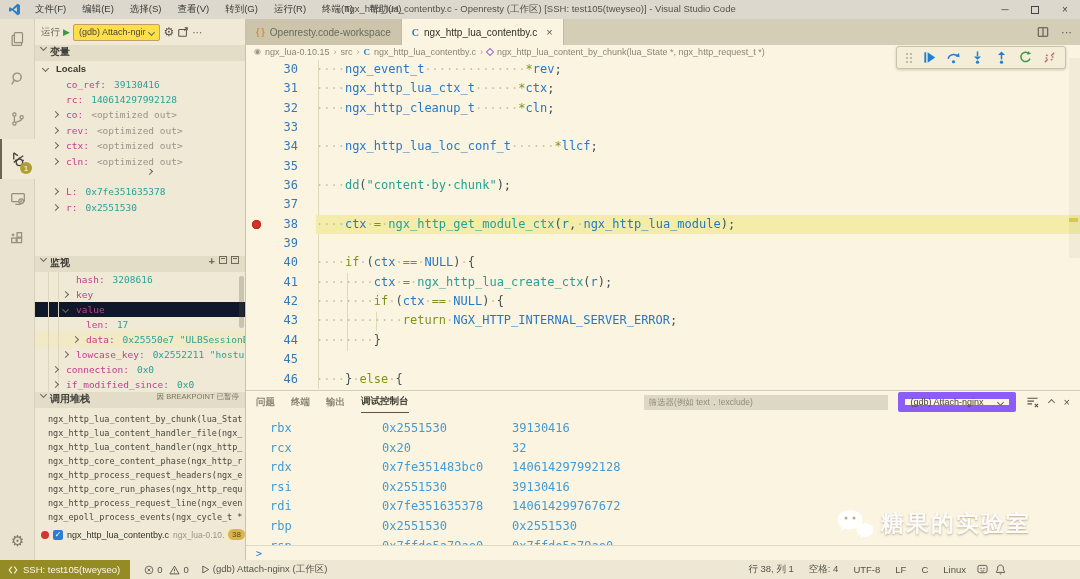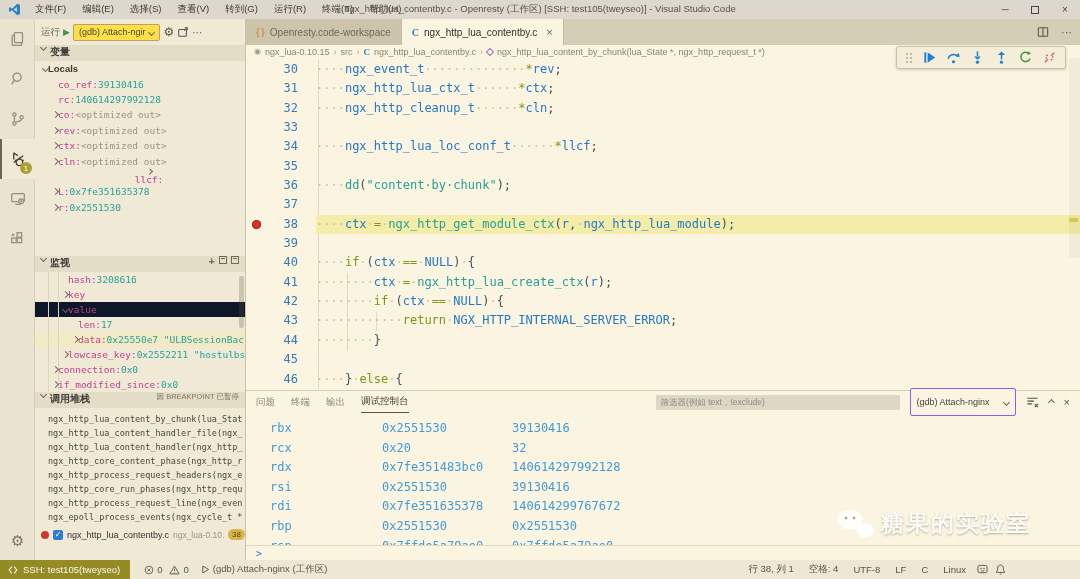--- a/index.html
+++ b/index.html
@@ -31,21 +31,21 @@
   .sec{overflow:hidden;display:flex;flex-direction:column;}
   .sec-head{height:16px;background:#E3DDC7;display:flex;align-items:flex-start;gap:4px;padding:0 6px;font-size:10px;font-weight:bold;color:#42403a;flex:none;}
   .sec-head .spacer{flex:1;}
   .sec-badge{font-weight:normal;font-size:7.5px;color:#7b775f;letter-spacing:0;}
   .ico-sq{width:8px;height:8px;border:1px solid #6e6a58;position:relative;}
   .ico-sq:after{content:"";position:absolute;left:1px;top:1px;right:1px;height:1px;background:#6e6a58;}
   .plus{font-size:11px;color:#6e6a58;line-height:1;}
   .tw{width:5px;height:5px;border-right:1px solid #6b6858;border-bottom:1px solid #6b6858;transform:rotate(-45deg);flex:none;display:inline-block;}
   .tw.open{transform:rotate(45deg);}
   #vars-list,#watch-list{font-family:"DejaVu Sans Mono",monospace;font-size:9.5px;position:relative;}
-  .tree-row{height:15.4px;display:flex;align-items:center;gap:0;padding-left:8px;white-space:nowrap;overflow:hidden;}
+  .tree-row{height:15.4px;display:flex;align-items:center;gap:8px;padding-left:8px;white-space:nowrap;overflow:hidden;}
   .tree-row .vname{color:#C2408F;}
   .tree-row .vnum{color:#2AA198;}
   .tree-row .vmuted{color:#9A9488;}
   .scopelabel{font-weight:bold;color:#3c3a32;font-family:"Liberation Sans",sans-serif;font-size:9.5px;}
   .wrow{height:15px;}
   .wrow.selstrong{background:#0f172a;}
   .wrow.sellight{background:#F2EAC4;}
   .wguide{position:absolute;top:0;bottom:0;width:1px;background:#DDD5BC;}
   #stack-list{padding-top:4px;font-family:"DejaVu Sans Mono",monospace;font-size:8.5px;color:#4a473c;}
   .frame{height:14px;line-height:14px;padding-left:13px;white-space:nowrap;overflow:hidden;}
@@ -89,21 +89,21 @@
   .dbg-toolbar{position:absolute;top:27px;right:14px;height:23px;background:#F4EDD8;border:1px solid #C9C2A8;border-radius:3px;box-shadow:0 1px 3px rgba(0,0,0,.18);display:flex;align-items:center;gap:9px;padding:0 8px;z-index:20;}
 
   
   .panel{flex:none;height:170px;border-top:1px solid #D5CEB6;background:#FBF4E0;display:flex;flex-direction:column;position:relative;}
   .panel-tabsrow{height:22px;display:flex;align-items:center;padding:0 10px;gap:16px;flex:none;}
   .ptab{font-size:9.5px;color:#8a8674;height:22px;display:flex;align-items:center;}
   .ptab.active{color:#3c3a30;border-bottom:1px solid #5a5647;}
   .panel-right{margin-left:auto;display:flex;align-items:center;gap:10px;}
   .filter{width:244px;height:15px;background:#DDD7C6;border:none;font-size:8.5px;color:#55524a;padding:0 5px;outline:none;}
   .filter::placeholder{color:#8f8b7b;}
-  .session-dd{border:1px solid #8b5cf6;border-radius:2px;height:28px;display:flex;align-items:center;gap:14px;padding:0 6px;font-size:9px;color:#45423a;background:#FBF4E0;}
+  .session-dd{border:7px solid #8b5cf6;border-radius:2px;height:20px;display:flex;align-items:center;gap:14px;padding:0 6px;font-size:9px;color:#45423a;background:#FBF4E0;}
   .pic{color:#55524a;display:flex;align-items:center;}
   #reg-list{padding:6px 0 0 24px;font-family:"DejaVu Sans Mono",monospace;font-size:12px;color:#419BD7;flex:1;overflow:hidden;}
   .reg{height:19.6px;line-height:19.6px;display:flex;white-space:pre;}
   .reg .rn{width:112px;flex:none;}
   .reg .rh{width:130px;flex:none;}
   .prompt-row{height:15px;border-top:1px solid #E0D9C2;display:flex;align-items:center;padding-left:10px;font-family:"DejaVu Sans Mono",monospace;font-size:10px;color:#2578C8;flex:none;}
 
   
   .statusbar{position:absolute;left:0;bottom:0;width:1080px;height:19px;background:#EDE7D4;display:flex;align-items:center;font-size:9.5px;color:#56544a;z-index:30;}
   .remote-badge{height:19px;background:#948B25;color:#FCF8EA;display:flex;align-items:center;gap:5px;padding:0 10px 0 8px;flex:none;}
@@ -558,21 +558,21 @@
       </svg>
     <svg width="15" height="15" viewBox="0 0 16 16">
         <g stroke="#c06a6a" stroke-width="1.5" fill="none">
           <path d="M3 13l3.2-3.2M9.8 6.2 13 3M6 6.5 4.5 5M11 9.5 9.5 11M5.5 9 3.8 8.2M10.5 7l1.7.8"></path>
         </g>
       </svg>
   </div>
 
   <div class="panel">
     <div class="panel-tabsrow">
-      <div id="ptabs" style="display:flex;gap:16px;">
+      <div id="ptabs" style="display:flex;gap:16px;font-weight:bold;">
           <div class="ptab">问题</div>
           <div class="ptab">终端</div>
           <div class="ptab">输出</div>
           <div class="ptab active">调试控制台</div>
         </div>
       <div class="panel-right">
         <input class="filter" placeholder="筛选器(例如 text，!exclude)" style="">
         <div class="session-dd">
           <span>(gdb) Attach-nginx</span>
           <span class="tw open"></span>

